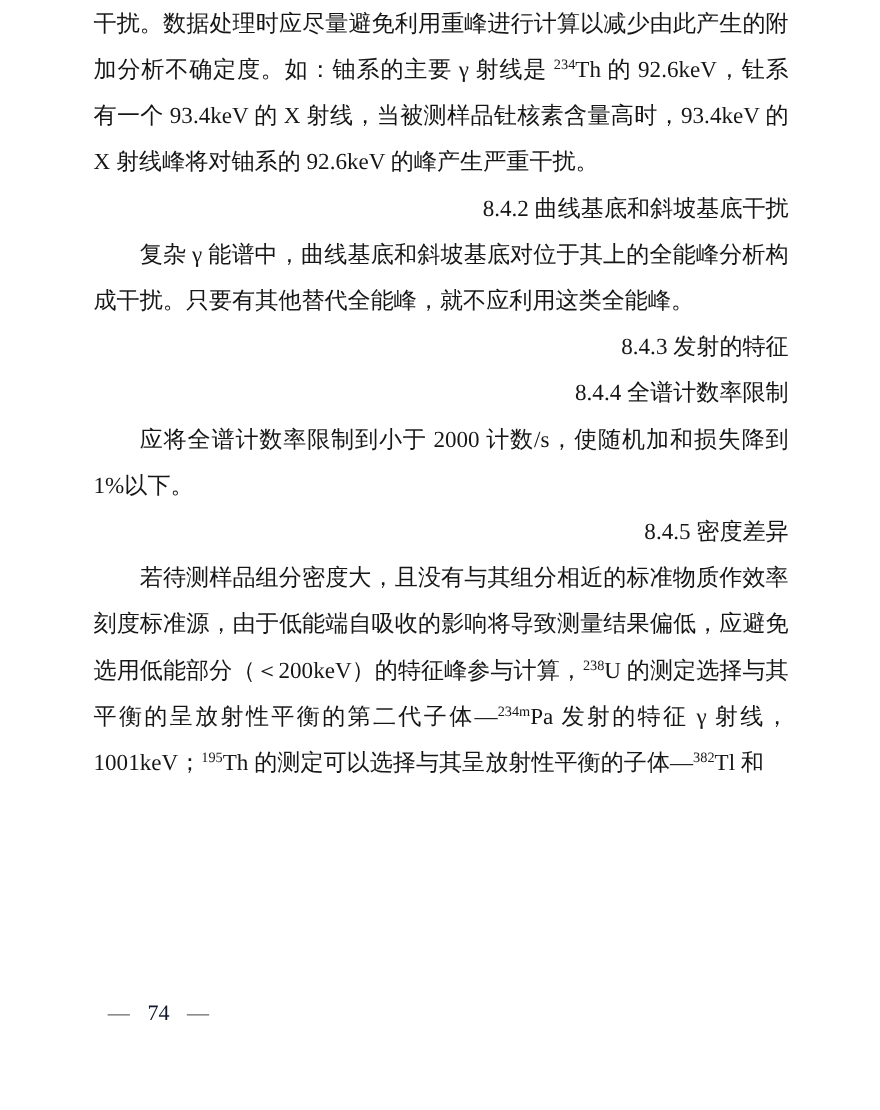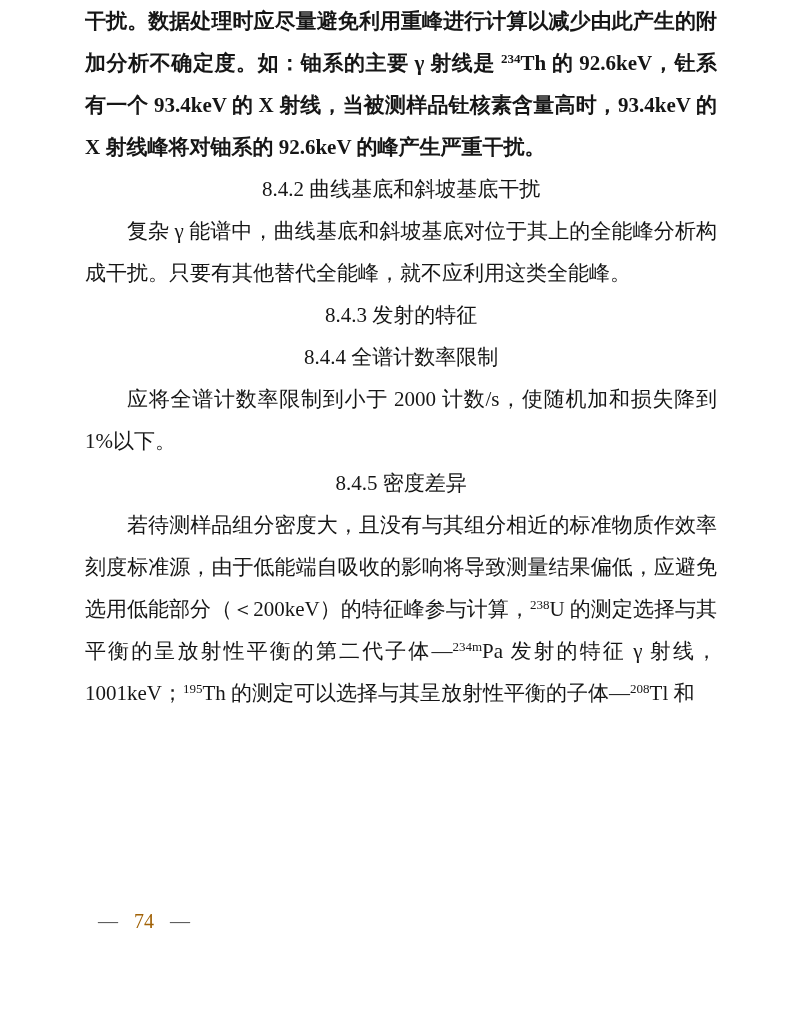--- a/index.html
+++ b/index.html
@@ -30,45 +30,44 @@
     margin: 0;
     padding: 0;
     font-size: 21px;
     font-weight: normal;
   }
   .para {
     text-indent: 2em;
   }
   .para.no-indent {
     text-indent: 0;
-    font-weight: bold;
   }
   .heading {
-    text-align: center;
+    text-align: right;
   }
   sup.mass {
     font-size: 13px;
     line-height: 0;
     position: relative;
     top: -7px;
     vertical-align: baseline;
     letter-spacing: 0;
   }
   .footer {
     position: absolute;
     left: 98px;
     top: 906px;
     font-size: 20px;
     line-height: 30px;
     color: #3d3d3d;
     white-space: nowrap;
   }
   .footer .page-num {
     margin: 0 16px;
-    color: #a16207;
+    color: #0f172a;
   }
   .footer .dash {
     color: #555555;
   }
 </style>
 </head>
 <body>
 
 <div class="page">
   <div class="text-block">
@@ -82,18 +81,18 @@
     <h3 class="heading">8.4.3 发射的特征</h3>
 
 
     <h3 class="heading">8.4.4 全谱计数率限制</h3>
 
     <p class="para">应将全谱计数率限制到小于 2000 计数/s，使随机加和损失降到 1%以下。</p>
 
     <h3 class="heading">8.4.5 密度差异</h3>
 
 
-    <p class="para"><span>若待测样品组分密度大，且没有与其组分相近的标准物质作效率刻度标准源，由于低能端自吸收的影响将导致测量结果偏低，应避免选用低能部分（＜200keV）的特征峰参与计算，</span><sup class="mass">238</sup><span>U 的测定选择与其平衡的呈放射性平衡的第二代子体—</span><sup class="mass">234m</sup><span>Pa 发射的特征 γ 射线，1001keV；</span><sup class="mass">195</sup><span>Th 的测定可以选择与其呈放射性平衡的子体—</span><sup class="mass">208</sup><span>Tl 和</span></p>
+    <p class="para"><span>若待测样品组分密度大，且没有与其组分相近的标准物质作效率刻度标准源，由于低能端自吸收的影响将导致测量结果偏低，应避免选用低能部分（＜200keV）的特征峰参与计算，</span><sup class="mass">238</sup><span>U 的测定选择与其平衡的呈放射性平衡的第二代子体—</span><sup class="mass">234m</sup><span>Pa 发射的特征 γ 射线，1001keV；</span><sup class="mass">195</sup><span>Th 的测定可以选择与其呈放射性平衡的子体—</span><sup class="mass">382</sup><span>Tl 和</span></p>
 
   </div>
 
   <div class="footer"><span class="dash">—</span><span class="page-num">74</span><span class="dash">—</span></div>
 </div>
 
 </body></html>

